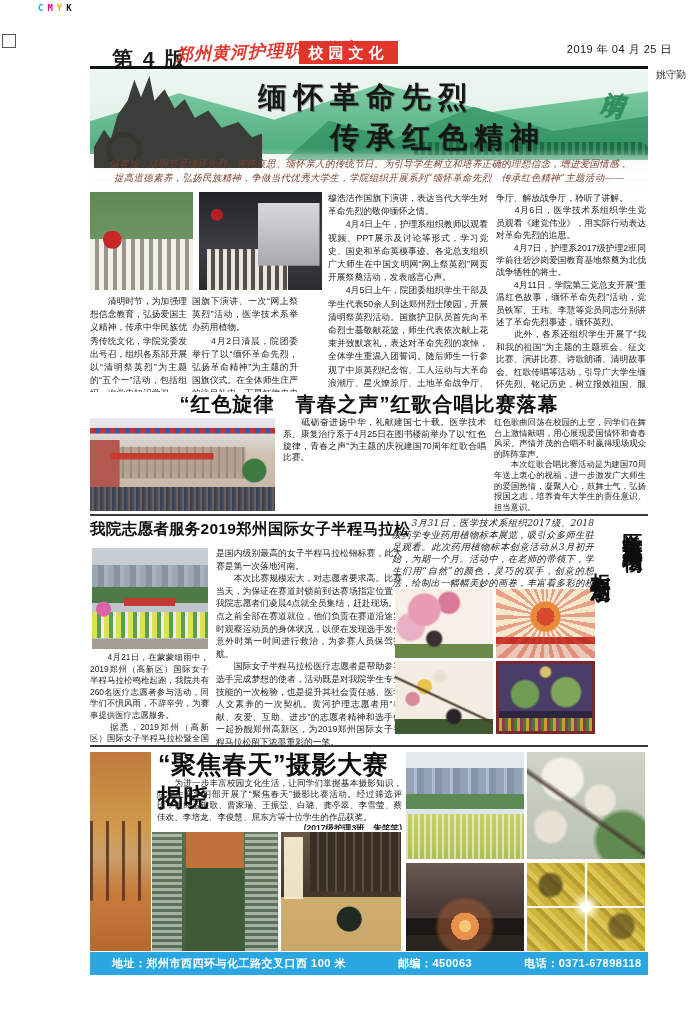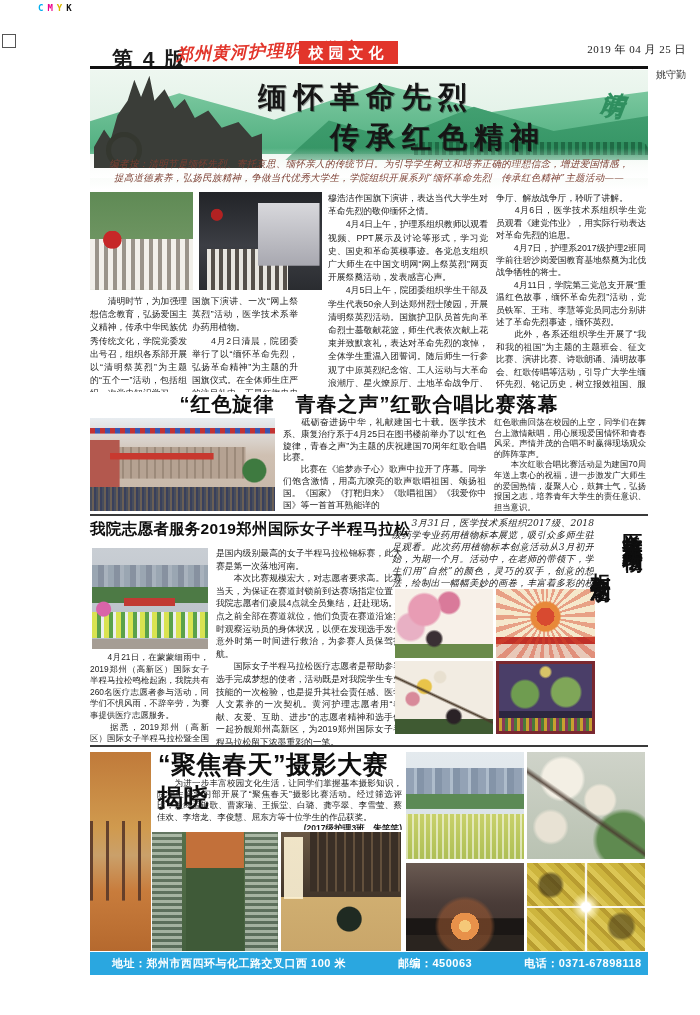--- a/index.html
+++ b/index.html
@@ -8,21 +8,21 @@
   
   .cmyk{position:absolute;left:38px;top:3px;font:bold 9px "DejaVu Sans Mono","Liberation Mono",monospace;letter-spacing:4px;}
   .cmyk .c{color:#00aeef}.cmyk .m{color:#ec008c}.cmyk .y{color:#d8b500}.cmyk .k{color:#111}
   .regmark{position:absolute;left:2px;top:34px;width:12px;height:12px;border:1px solid #555;}
   
   .edition{position:absolute;left:112px;top:45px;font-size:21px;font-weight:bold;letter-spacing:2px;}
   .school{position:absolute;left:176px;top:40px;font-size:17px;font-weight:bold;font-style:italic;
           color:var(--red,#e2352b);font-family:"DejaVu Serif","Liberation Serif",serif;transform:rotate(-2deg);letter-spacing:1px;}
   .seclabel{position:absolute;left:299px;top:41px;width:99px;height:23px;background:var(--red,#e2352b);
             color:#fff;font-size:15px;font-weight:bold;letter-spacing:5px;text-align:center;line-height:23px;}
-  .hdate{position:absolute;right:54px;top:42px;font-size:11px;letter-spacing:.5px;font-family:Liberation Serif, serif;}
+  .hdate{position:absolute;right:68px;top:42px;font-size:11px;letter-spacing:.5px;}
   .heditor{position:absolute;right:54px;top:60px;font-size:10px;color:#333;margin-top:8px;}
   .hrule{position:absolute;left:90px;top:66px;width:558px;height:2.5px;background:#101010;}
   
   .banner{position:absolute;left:90px;top:70px;width:558px;height:120px;overflow:hidden;
           background:linear-gradient(180deg,#eef7f0 0%,#dff0e5 55%,#f4f9f4 78%,#fff 100%);}
   .ridge1{position:absolute;left:0;top:6px;width:100%;height:78px;background:linear-gradient(180deg,#84cda6 0%,#4fae7f 100%);
           clip-path:polygon(0 100%,0 58%,16% 22%,33% 56%,52% 10%,72% 46%,100% 20%,100% 100%);}
   .ridge2{position:absolute;left:35%;top:14px;width:65%;height:76px;background:linear-gradient(180deg,#3f9e6f 0%,#2f8f5f 100%);
           clip-path:polygon(0 100%,12% 48%,30% 72%,52% 30%,74% 62%,100% 42%,100% 100%);opacity:.85;}
   .forest{position:absolute;right:0;top:72px;width:42%;height:13px;border-radius:8px 8px 0 0;
@@ -209,21 +209,20 @@
     <p>　　4月6日，医学技术系组织学生党员观看《建党伟业》，用实际行动表达对革命先烈的追思。</p>
     <p>　　4月7日，护理系2017级护理2班同学前往碧沙岗爱国教育基地祭奠为北伐战争牺牲的将士。</p>
     <p>　　4月11日，学院第三党总支开展“重温红色故事，缅怀革命先烈”活动，党员铁军、王玮、李慧等党员同志分别讲述了革命先烈事迹，缅怀英烈。</p>
     <p>　　此外，各系还组织学生开展了“我和我的祖国”为主题的主题班会、征文比赛、演讲比赛、诗歌朗诵、清明故事会、红歌传唱等活动，引导广大学生缅怀先烈、铭记历史，树立报效祖国、服务人民，成为祖国栋梁的远大志向。</p>
   </div>
 
   <div class="h1 rs-title">“红色旋律　青春之声”红歌合唱比赛落幕</div>
   <div class="ph ph-chorus" style="left:90px;top:418px;width:185px;height:93px;"></div>
   <div class="tc" style="left:283px;top:417px;width:203px;height:95px;line-height:11.8px;">
     <p>　　砥砺奋进扬中华，礼献建国七十载。医学技术系、康复治疗系于4月25日在图书楼前举办了以“红色旋律，青春之声”为主题的庆祝建国70周年红歌合唱比赛。</p>
-    <p>　　比赛在《追梦赤子心》歌声中拉开了序幕。同学们饱含激情，用高亢嘹亮的歌声歌唱祖国、颂扬祖国。《国家》《打靶归来》《歌唱祖国》《我爱你中国》等一首首耳熟能详的</p>
   </div>
   <div class="tc" style="left:494px;top:417px;width:152px;height:95px;font-size:8.3px;line-height:10.6px;">
     <p>红色歌曲回荡在校园的上空，同学们在舞台上激情献唱，用心展现爱国情怀和青春风采。声情并茂的合唱不时赢得现场观众的阵阵掌声。</p>
     <p>　　本次红歌合唱比赛活动是为建国70周年送上衷心的祝福，进一步激发广大师生的爱国热情，凝聚人心，鼓舞士气，弘扬报国之志，培养青年大学生的责任意识、担当意识。</p>
 
   </div>
 
   <div class="divider" style="top:514px;"></div>
 
   <div class="h1 ma-title">我院志愿者服务2019郑州国际女子半程马拉松</div>

